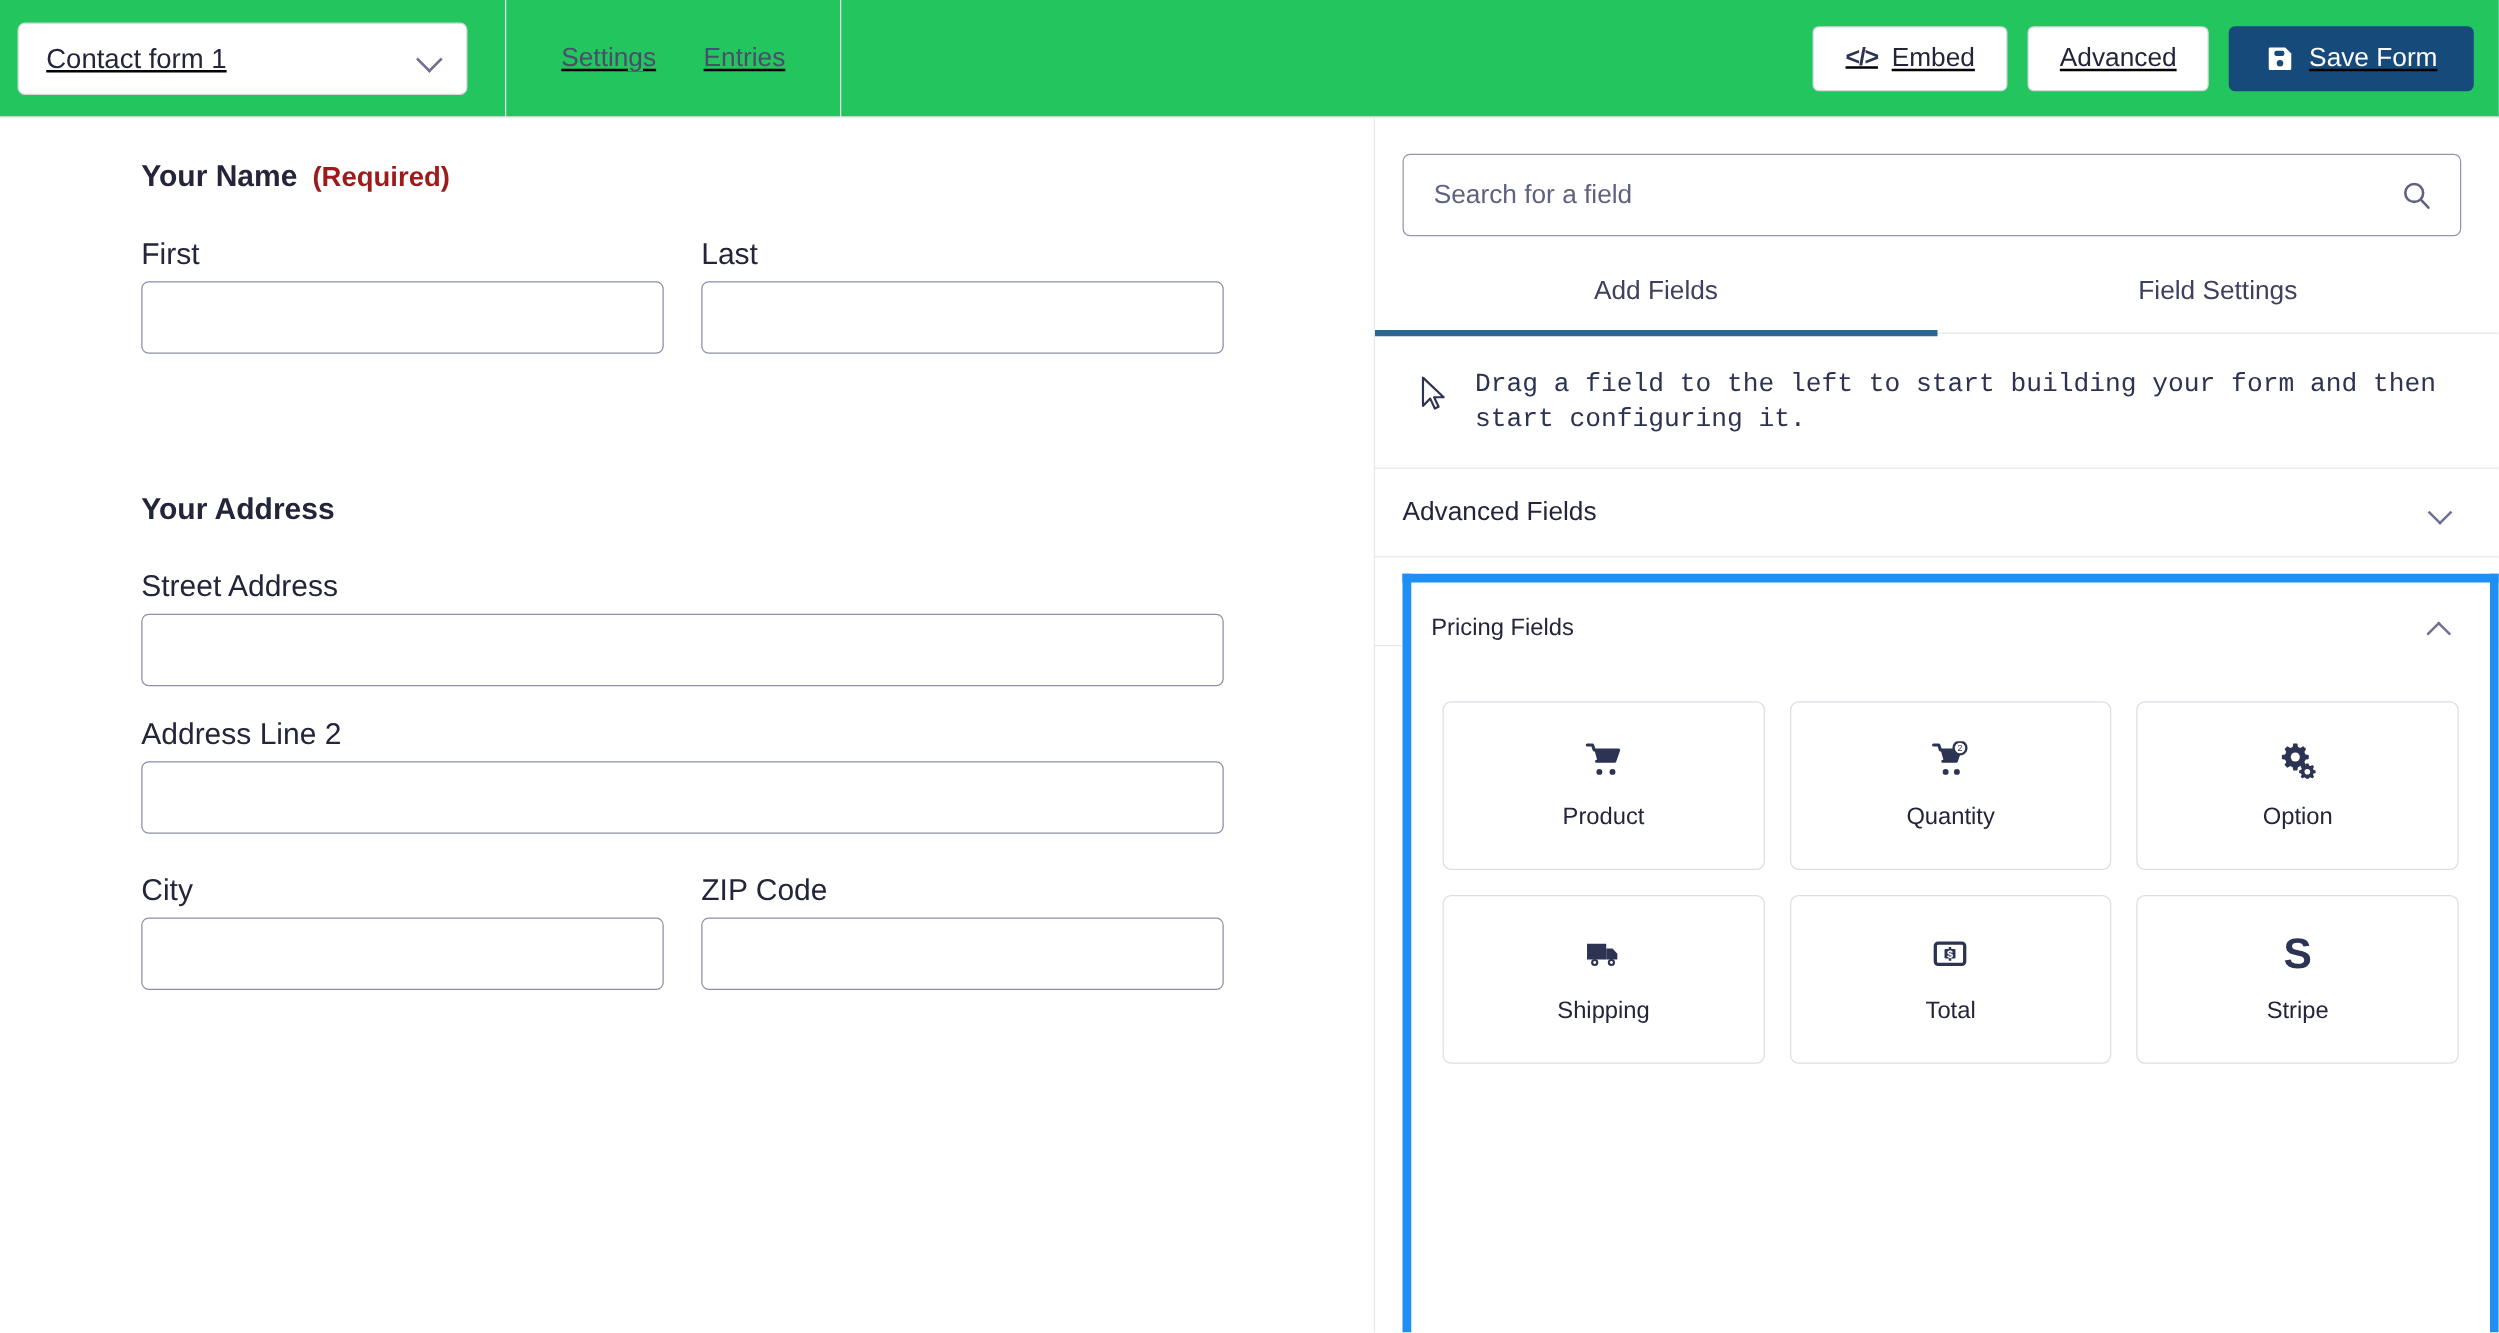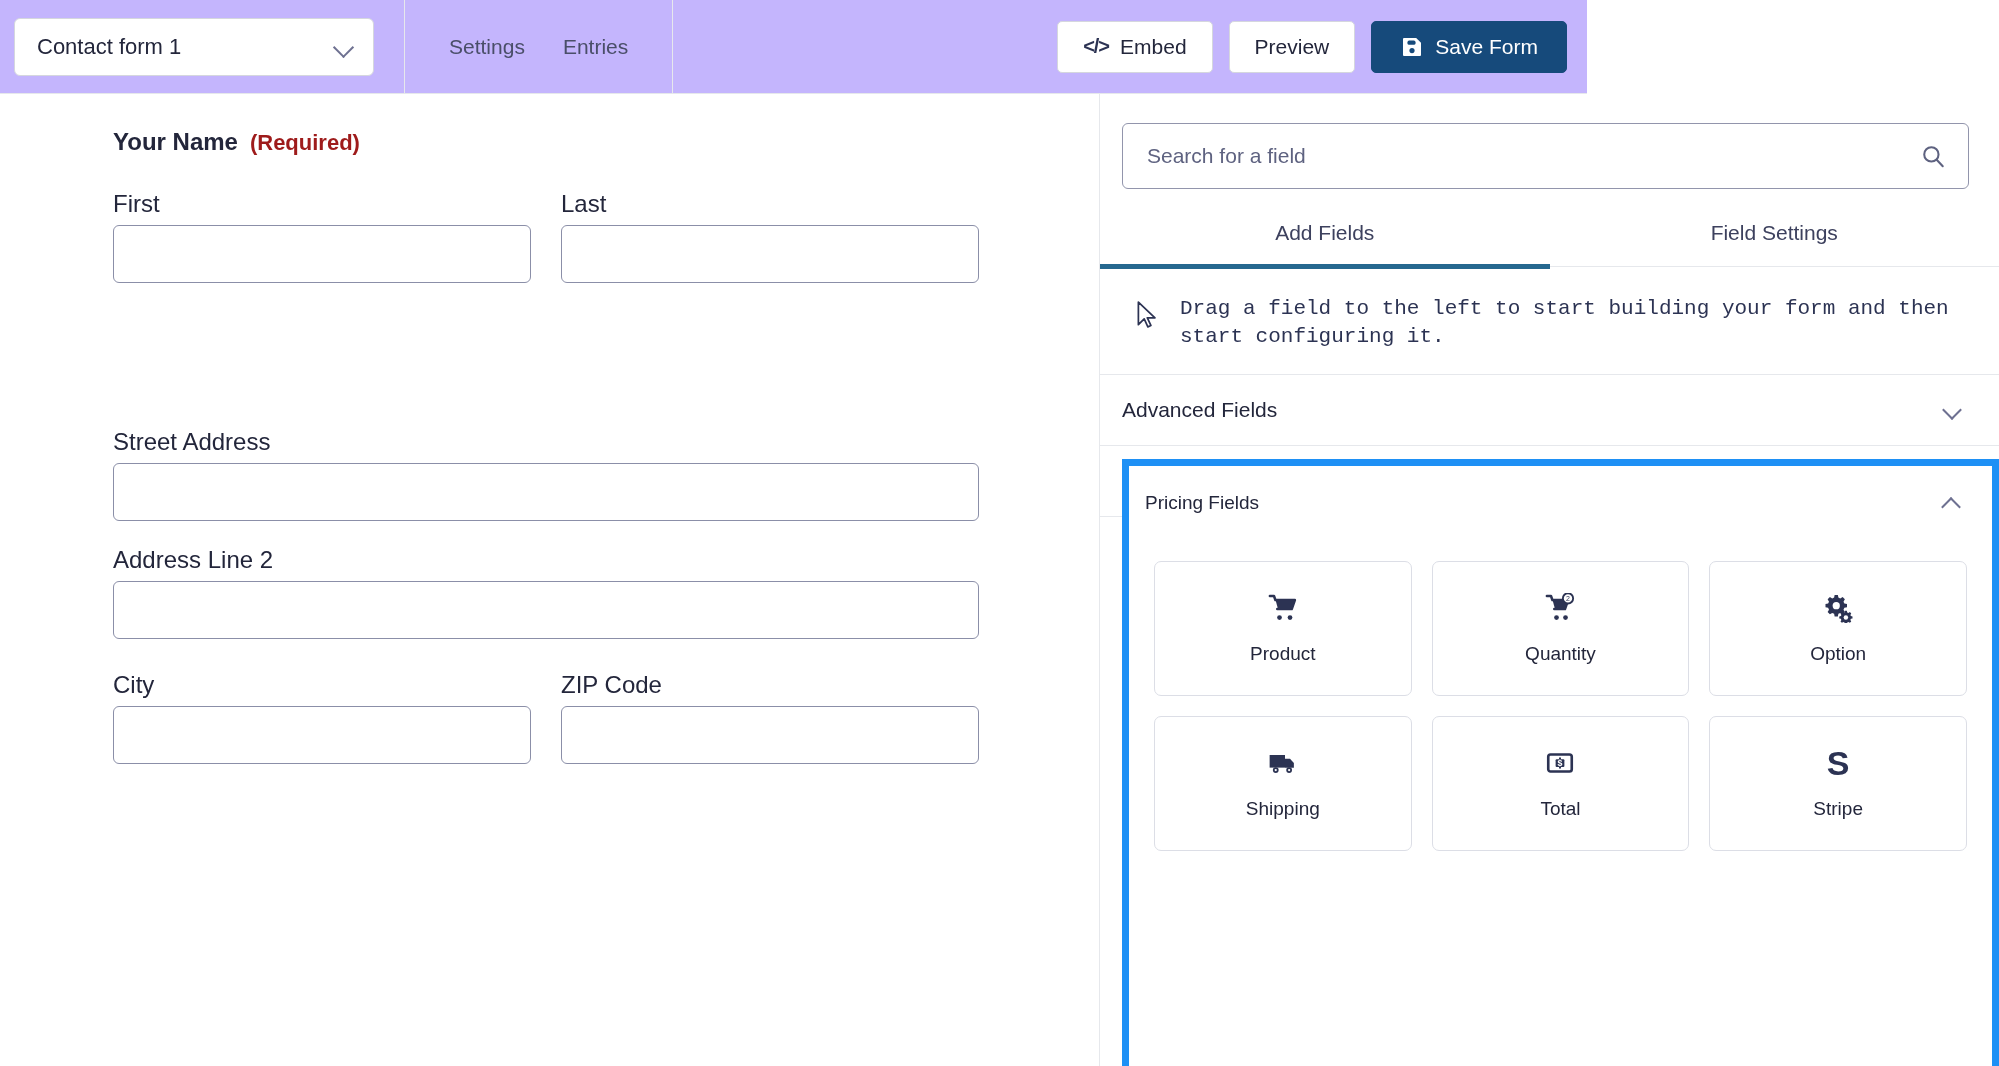--- a/index.html
+++ b/index.html
@@ -6,24 +6,24 @@
   html, body {
     width: 1999px; height: 1066px;
     font-family: "Liberation Sans", sans-serif;
     background: #ffffff;
     overflow: hidden;
   }
 
   
   .topbar {
     position: absolute; top: 0; left: 0;
-    width: 1587px; height: 94px;
-    background: #c4b5fd;
+    width: 1999px; height: 94px;
+    background: #22c55e;
     border-bottom: 1px solid #e6e8ec;
-    display: flex; align-items: center;
+    display: flex; align-items: center; text-decoration: underline;
   }
   .form-select {
     margin-left: 14px;
     width: 360px; height: 58px;
     border: 1px solid #d5d7de;
     border-radius: 6px;
     background: #fff;
     display: flex; align-items: center;
     padding: 0 18px 0 22px;
     cursor: pointer;
@@ -270,21 +270,21 @@
     <span class="topbar-tab">Settings</span>
     <span class="topbar-tab">Entries</span>
   </div>
 
   <div class="topbar-right">
     <div class="btn btn-outline">
       <span class="icon-embed">&lt;/&gt;</span>
       <span>Embed</span>
     </div>
     <div class="btn btn-outline">
-      <span>Preview</span>
+      <span>Advanced</span>
     </div>
     <div class="btn btn-primary">
       <svg class="icon-save" viewBox="0 0 24 24">
         <path fill="#ffffff" d="M4 3h12.2L21 7.8V20a1 1 0 0 1-1 1H4a1 1 0 0 1-1-1V4a1 1 0 0 1 1-1z"></path>
         <rect x="7.5" y="5.6" width="8" height="4.2" rx="1.6" fill="#164a7b"></rect>
         <circle cx="12" cy="15.6" r="2.6" fill="#164a7b"></circle>
       </svg>
       <span>Save Form</span>
     </div>
   </div>
@@ -303,20 +303,23 @@
         <input class="txtinput" type="text" value="" style="">
       </div>
       <div style="width:423px;">
         <div class="sublabel">Last</div>
         <input class="txtinput" type="text" value="" style="">
       </div>
     </div>
   </div>
 
   <div class="fieldblock" style="left:113px; top:300px; width:866px;">
+    <div class="block-title">
+      <span>Your Address</span>
+    </div>
 
     <div style="margin-top:34px;">
       <div class="sublabel">Street Address</div>
       <input class="txtinput" type="text" value="" style="">
     </div>
 
     <div style="margin-top:25px;">
       <div class="sublabel">Address Line 2</div>
       <input class="txtinput" type="text" value="" style="">
     </div>

